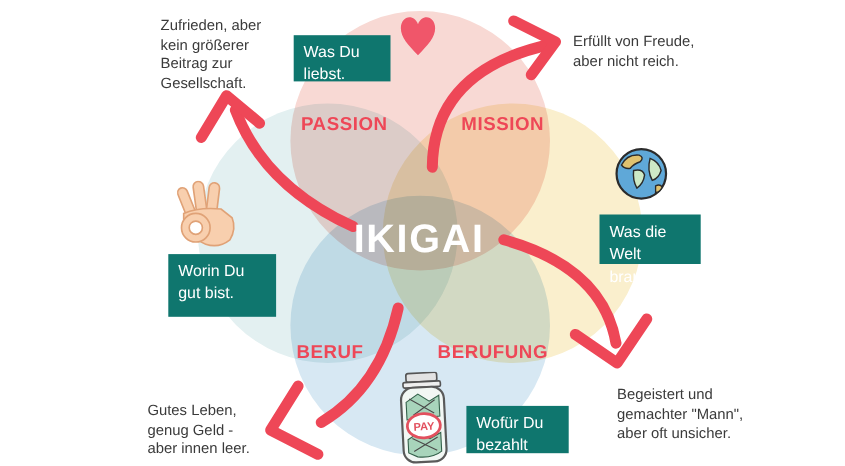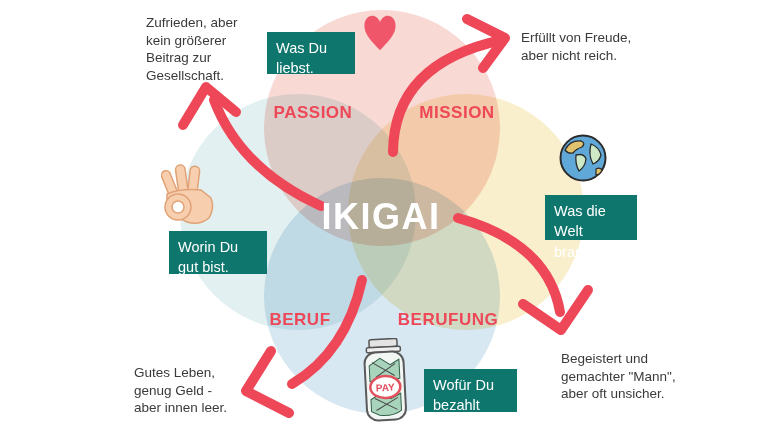--- a/index.html
+++ b/index.html
@@ -31,21 +31,21 @@
   .cat.mission {left:457px;top:103px;}
   .cat.beruf   {left:300px;top:310px;}
   .cat.berufung{left:448px;top:310px;}
   
   .box{
     position:absolute;background:#0f766e;color:#fff;font-size:14.5px;line-height:1.4;
     padding:6px 9px;white-space:pre-line;z-index:4;box-sizing:border-box;
   }
   .box.love {left:267px;top:32px; width:88px;height:42px;}
   .box.world{left:545px;top:195px;width:92px;height:45px;}
-  .box.good {left:153px;top:231px;width:98px;height:43px;margin-left:16px;}
+  .box.good {left:153px;top:231px;width:98px;height:57px;}
   .box.paid {left:424px;top:369px;width:93px;height:43px;}
   
   .note{
     position:absolute;color:#3a3a3a;font-size:13.5px;line-height:1.3;
     white-space:pre-line;z-index:3;
   }
   .note.tl{left:146px;top:14px;}
   .note.tr{left:521px;top:29px;}
   .note.bl{left:134px;top:364px;}
   .note.br{left:561px;top:350px;}

